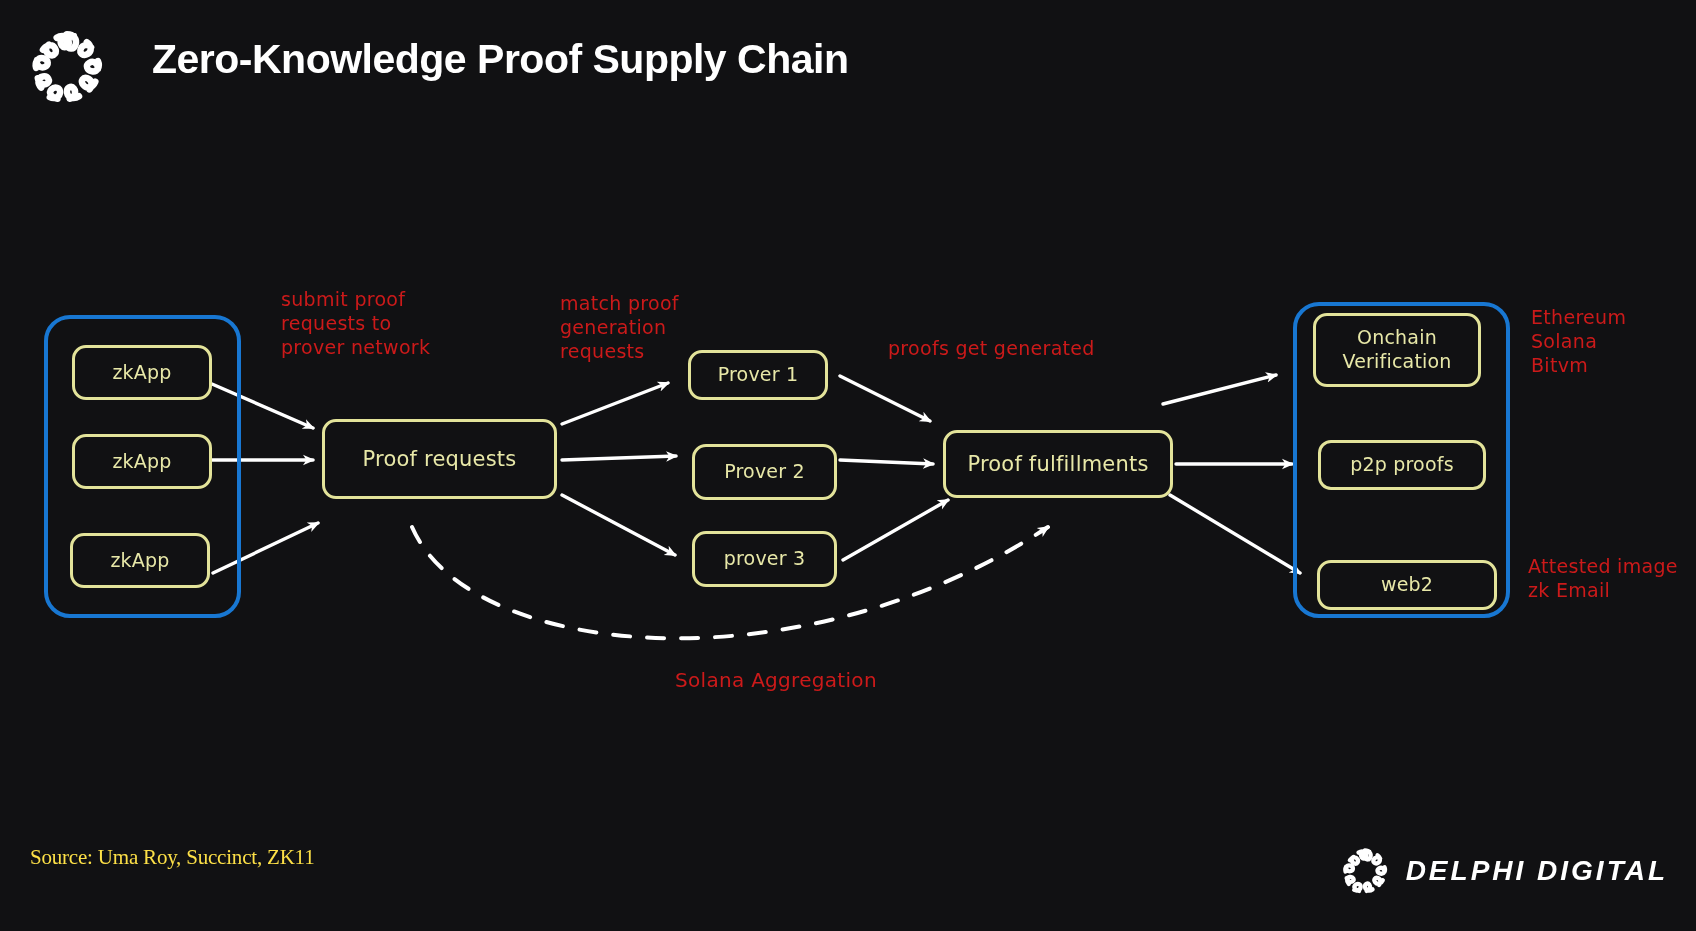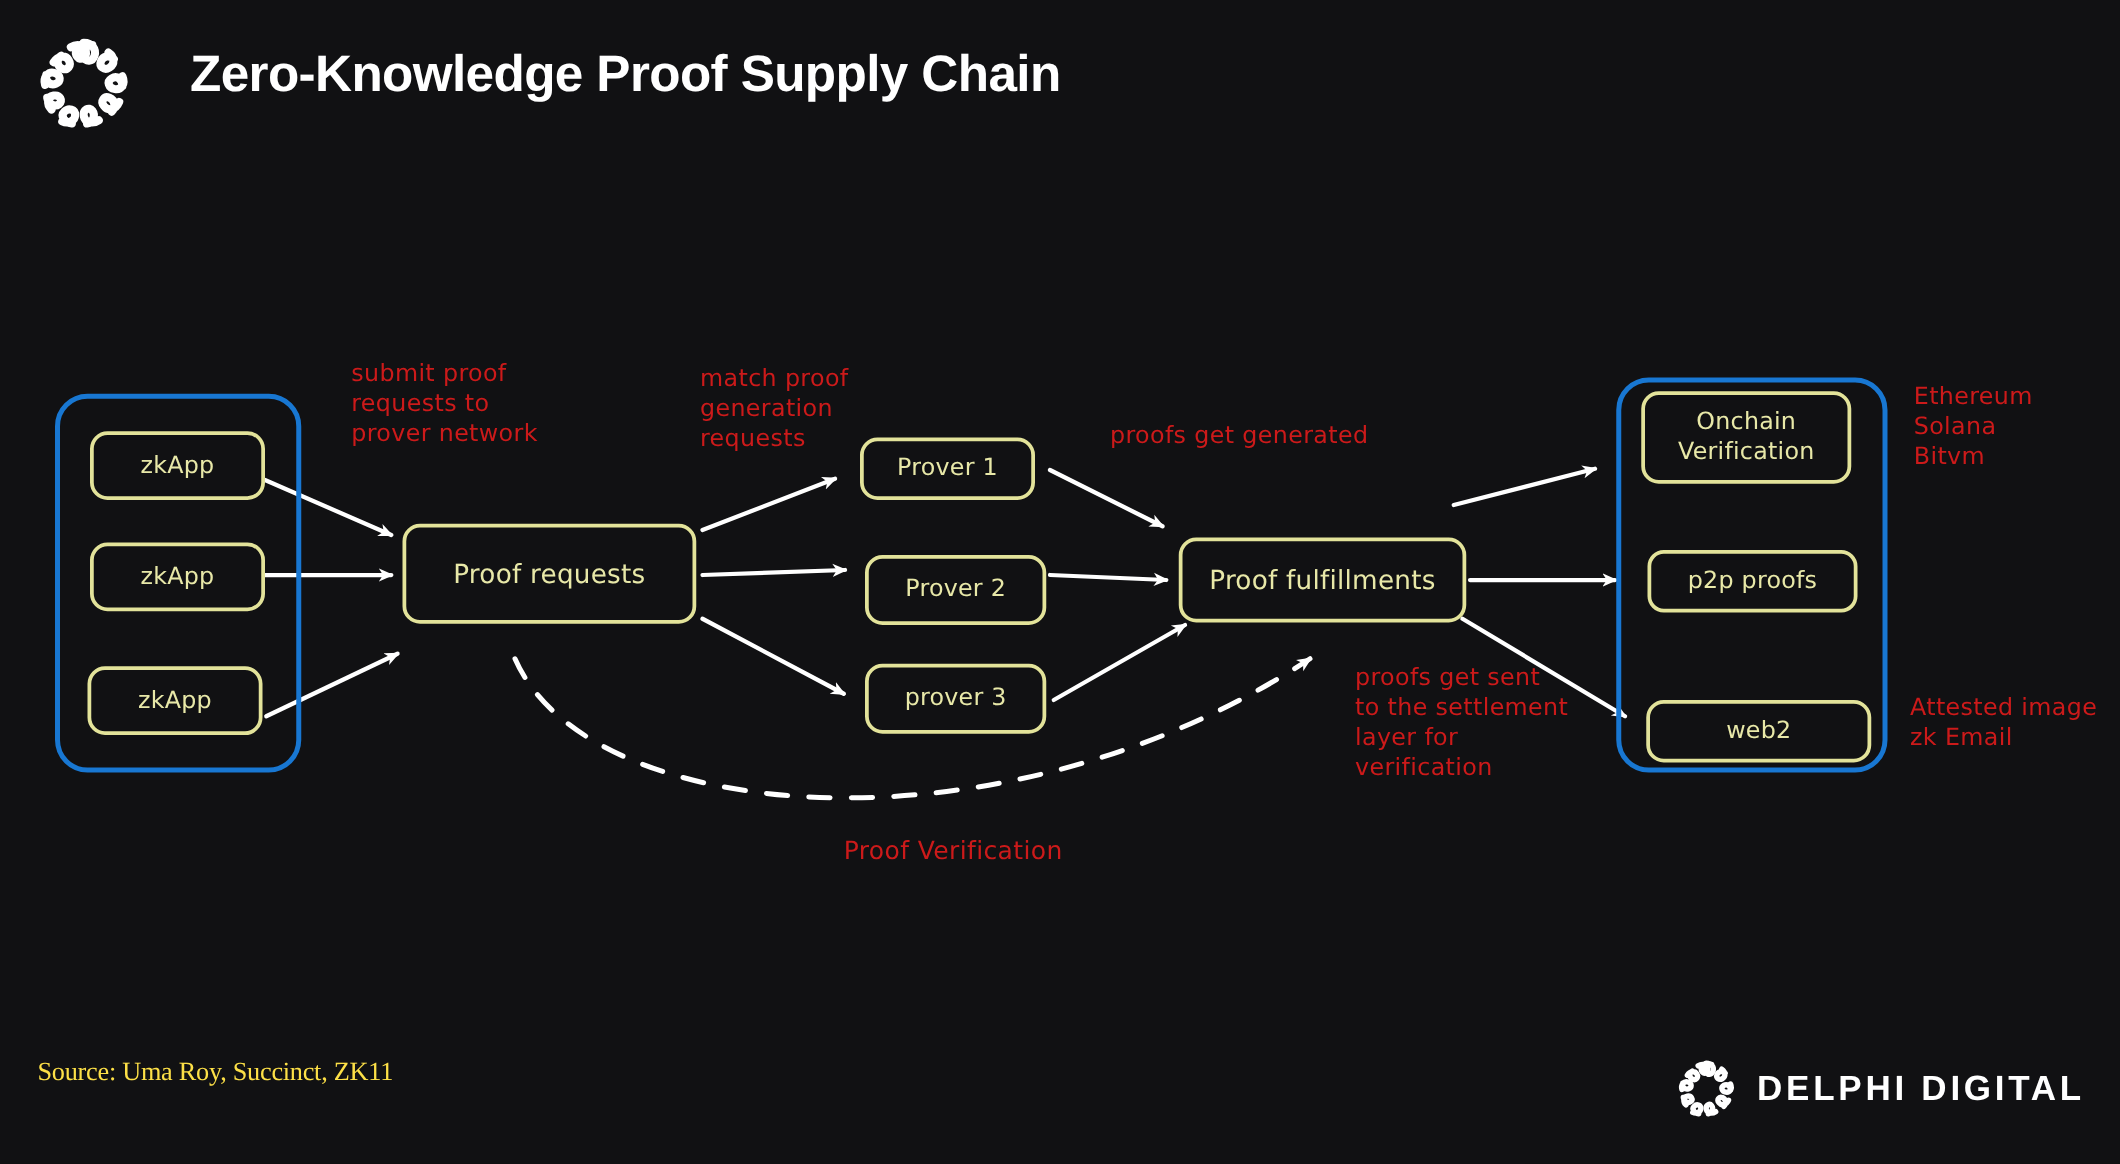--- a/index.html
+++ b/index.html
@@ -57,21 +57,21 @@
     white-space:pre-line;
     letter-spacing:0.3px;
   }
 
   
   #source-text {
     position:absolute; left:30px; top:845px;
     font-family:Liberation Serif, serif;
     font-size:21px; color:#fde047; letter-spacing:-0.2px;text-align:right;
   }
-  #brand { position:absolute; right:28px; top:842px; height:58px; display:flex; align-items:center; gap:14px; }
+  #brand { position:absolute; right:28px; top:842px; height:58px; display:flex; align-items:center; gap:14px;font-style:italic; }
   #brand-mark { width:54px; height:54px; }
   #brand-word {
     font-family:"Liberation Sans", sans-serif;
     font-weight:700; font-size:28px; color:#ffffff;
     letter-spacing:3px;
   }
 </style>
 </head>
 <body>
 
@@ -179,26 +179,22 @@
     <div class="annot" style="left:281px; top:287px;">submit proof
 requests to
 prover network</div>
 
     <div class="annot" style="left:560px; top:291px;">match proof
 generation
 requests</div>
 
     <div class="annot" style="left:888px; top:336px;">proofs get generated</div>
 
-    <div class="annot" style="left:1084px; top:530px;">proofs get sent
-to the settlement
-layer   for
-verification</div>
-
-    <div class="annot" style="left:675px; top:668px; font-size:20px;">Proof Verification</div>
+
+    <div class="annot" style="left:675px; top:668px; font-size:20px;">Solana Aggregation</div>
 
     <div class="annot" style="left:1531px; top:305px;">Ethereum
 Solana
 Bitvm</div>
 
     <div class="annot" style="left:1528px; top:554px;">Attested image
 zk Email</div>
   </div>
 
   <div id="source-text">Source: Uma Roy, Succinct, ZK11</div>

